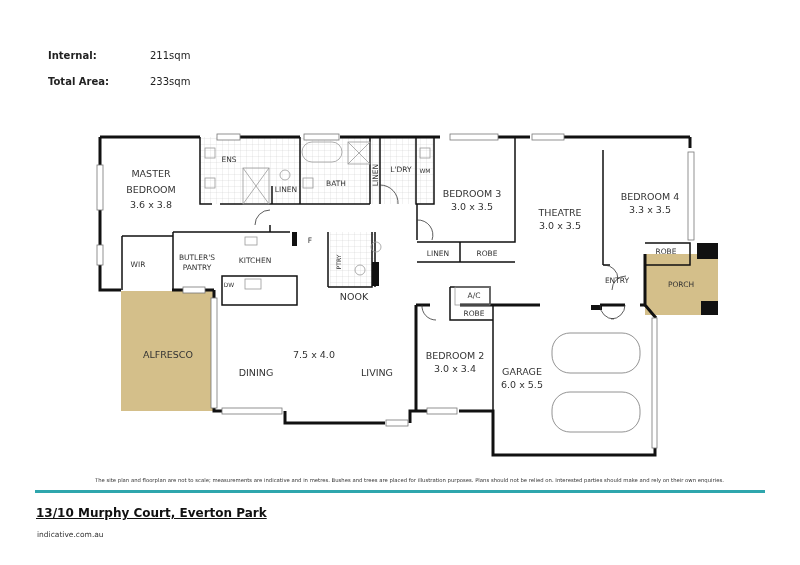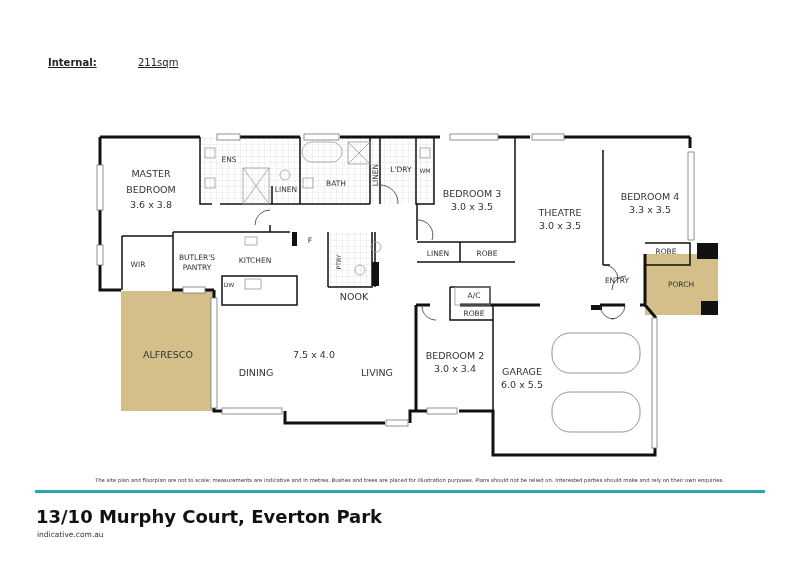--- a/index.html
+++ b/index.html
@@ -1,36 +1,40 @@
 <!DOCTYPE html>
 <html><head>
 <meta charset="utf-8">
 <style>
   html,body{margin:0;padding:0;background:#fff;}
   body{width:800px;height:565px;position:relative;overflow:hidden;font-family:"DejaVu Sans",sans-serif;color:#222;}
   .areas{position:absolute;left:48px;top:42px;font-size:10px;}
-  .area-row{display:flex;height:26px;align-items:flex-end;text-decoration:underline;}
+  .area-row{display:flex;height:26px;align-items:center;}
   .area-label{width:90px;font-weight:bold;}
-  .area-val{width:60px;}
+  .area-val{width:60px;margin-left:12px;}
   svg.plan{position:absolute;left:0;top:0;}
   .lbl{font-family:"DejaVu Sans",sans-serif;font-size:9.5px;fill:#333;text-anchor:middle;}
   .lbl-sm{font-size:7.5px;}
   .lbl-xs{font-size:6px;}
   .disclaimer{position:absolute;left:95px;top:477px;width:670px;font-size:5.3px;color:#333;white-space:nowrap;}
   .rule{position:absolute;left:35px;top:490px;width:730px;height:3px;background:#2fa6ad;}
-  .addr{position:absolute;left:36px;top:506px;font-size:18px;font-weight:bold;color:#111;}
+  .addr{position:absolute;left:36px;top:506px;font-size:12px;font-weight:bold;color:#111;text-decoration:underline;}
   .site{position:absolute;left:37px;top:530px;font-size:7.5px;color:#333;}
 </style>
 </head>
 <body>
 
 <div class="areas">
   <div class="area-row">
     <span class="area-label">Internal:</span>
     <span class="area-val">211sqm</span>
+  </div>
+  <div class="area-row">
+    <span class="area-label">Total Area:</span>
+    <span class="area-val">233sqm</span>
   </div>
 </div>
 
 <svg class="plan" width="800" height="480" viewBox="0 0 800 480">
   <defs>
     <pattern id="tile" width="6" height="6" patternUnits="userSpaceOnUse">
       <path d="M6 0H0V6" fill="none" stroke="#ccc" stroke-width="0.5"></path>
     </pattern>
   </defs>
 

